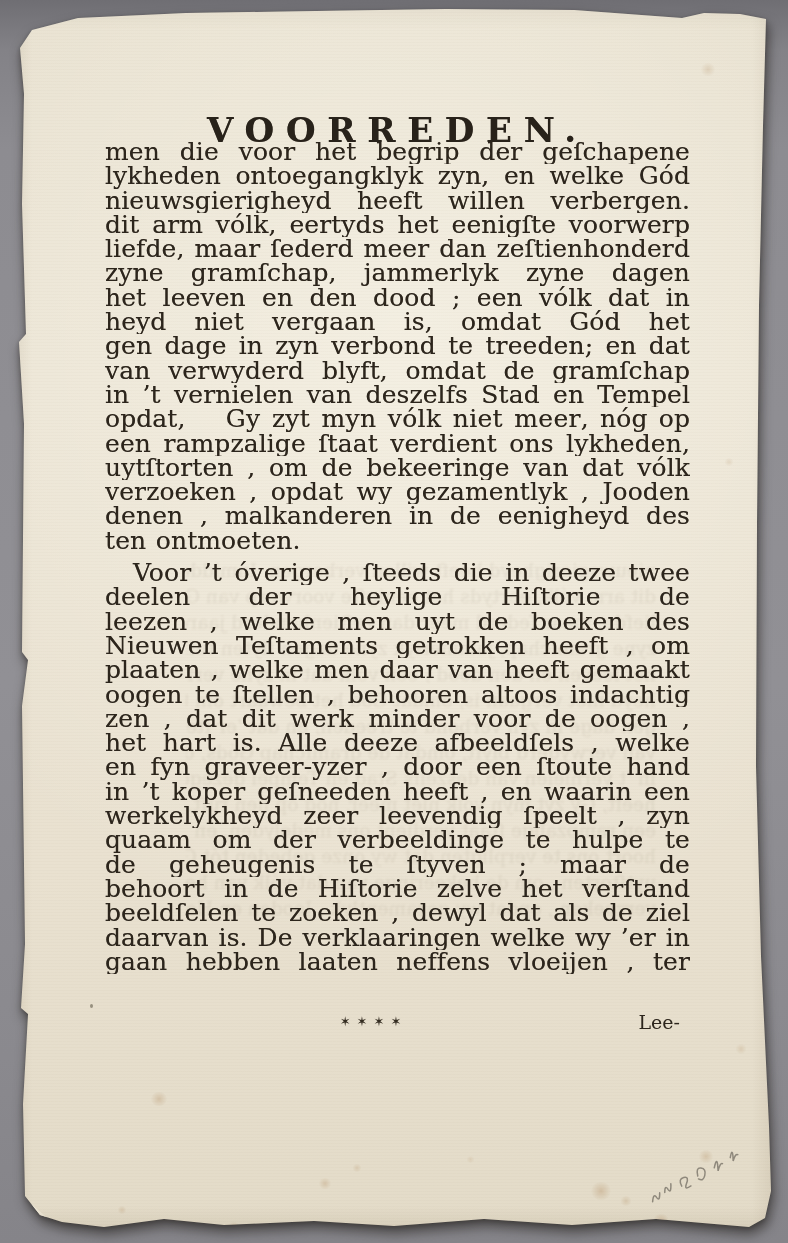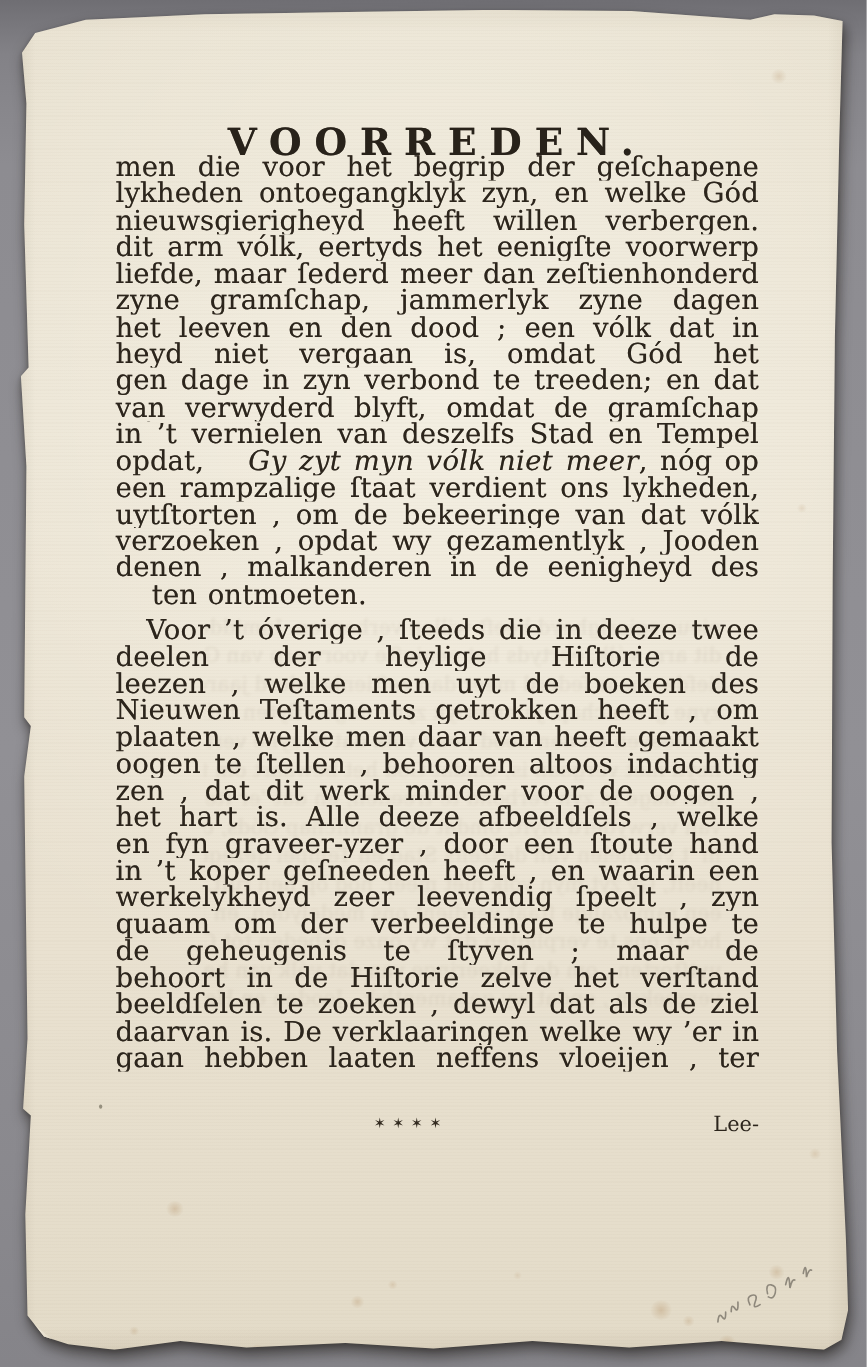--- a/index.html
+++ b/index.html
@@ -38,28 +38,28 @@
     text-align:center; font-size:34px; line-height:42px; letter-spacing:.345em;
     color:#28221a; white-space:nowrap;
     text-shadow: 0 0 .5px rgba(40,32,22,.6);
   }
   .body-text {
     position:absolute; left:89px; top:134px; width:585px;
     font-size:25px; color:#2c251c; word-spacing:1.5px; letter-spacing:.1px;
     text-shadow: 0 0 .4px rgba(44,37,28,.55);
   }
   .line { height:24.3px; line-height:24.3px; text-align:justify; text-align-last:justify; overflow:hidden; }
-  .line.no-just { text-align:center; text-align-last:left;margin-left:33px; }
+  .line.no-just { text-align:center; text-align-last:left; }
   .line.indent span:first-child { padding-left:28px; }
   .line.gap { margin-top:8px; }
-  .it { font-style:italic; letter-spacing:.3px;margin-left:29px; }
+  .it { letter-spacing:.3px;margin-left:29px; }
   .footer-row { position:absolute; left:89px; top:1004px; width:585px; height:28px; color:#2c251c; }
   .sig-stars { position:absolute; left:0; right:48px; text-align:center; top:4px;
     font-family:"DejaVu Sans","Liberation Sans",sans-serif; font-size:13px; letter-spacing:6px; color:#332b20; }
-  .catchword { position:absolute; right:0; top:0; font-size:19px; line-height:24px; }
+  .catchword { position:absolute; right:10px; top:0; font-size:19px; line-height:24px; }
   .ghost { position:absolute; left:170px; top:552px; width:470px; height:380px; overflow:hidden;
     transform:scaleX(-1); opacity:.07; filter:blur(1.3px); color:#4a3a22;
     font-size:18.6px; pointer-events:none; }
   .gline { height:26px; line-height:26px; white-space:nowrap; }
   .fox { position:absolute; border-radius:50%; pointer-events:none; }
   .fold { position:absolute; left:6px; top:1186px; width:40px; height:38px;
     clip-path:polygon(0 12%,100% 100%,0 100%);
     background:linear-gradient(135deg,#f2ecdd 30%,#d9d0bb 85%,#c4b99f 100%); }
   .speck { position:absolute; background:#55503f; border-radius:50%; }
   .pencil { position:absolute; left:618px; top:1144px; opacity:.6; transform:rotate(-14deg); }

